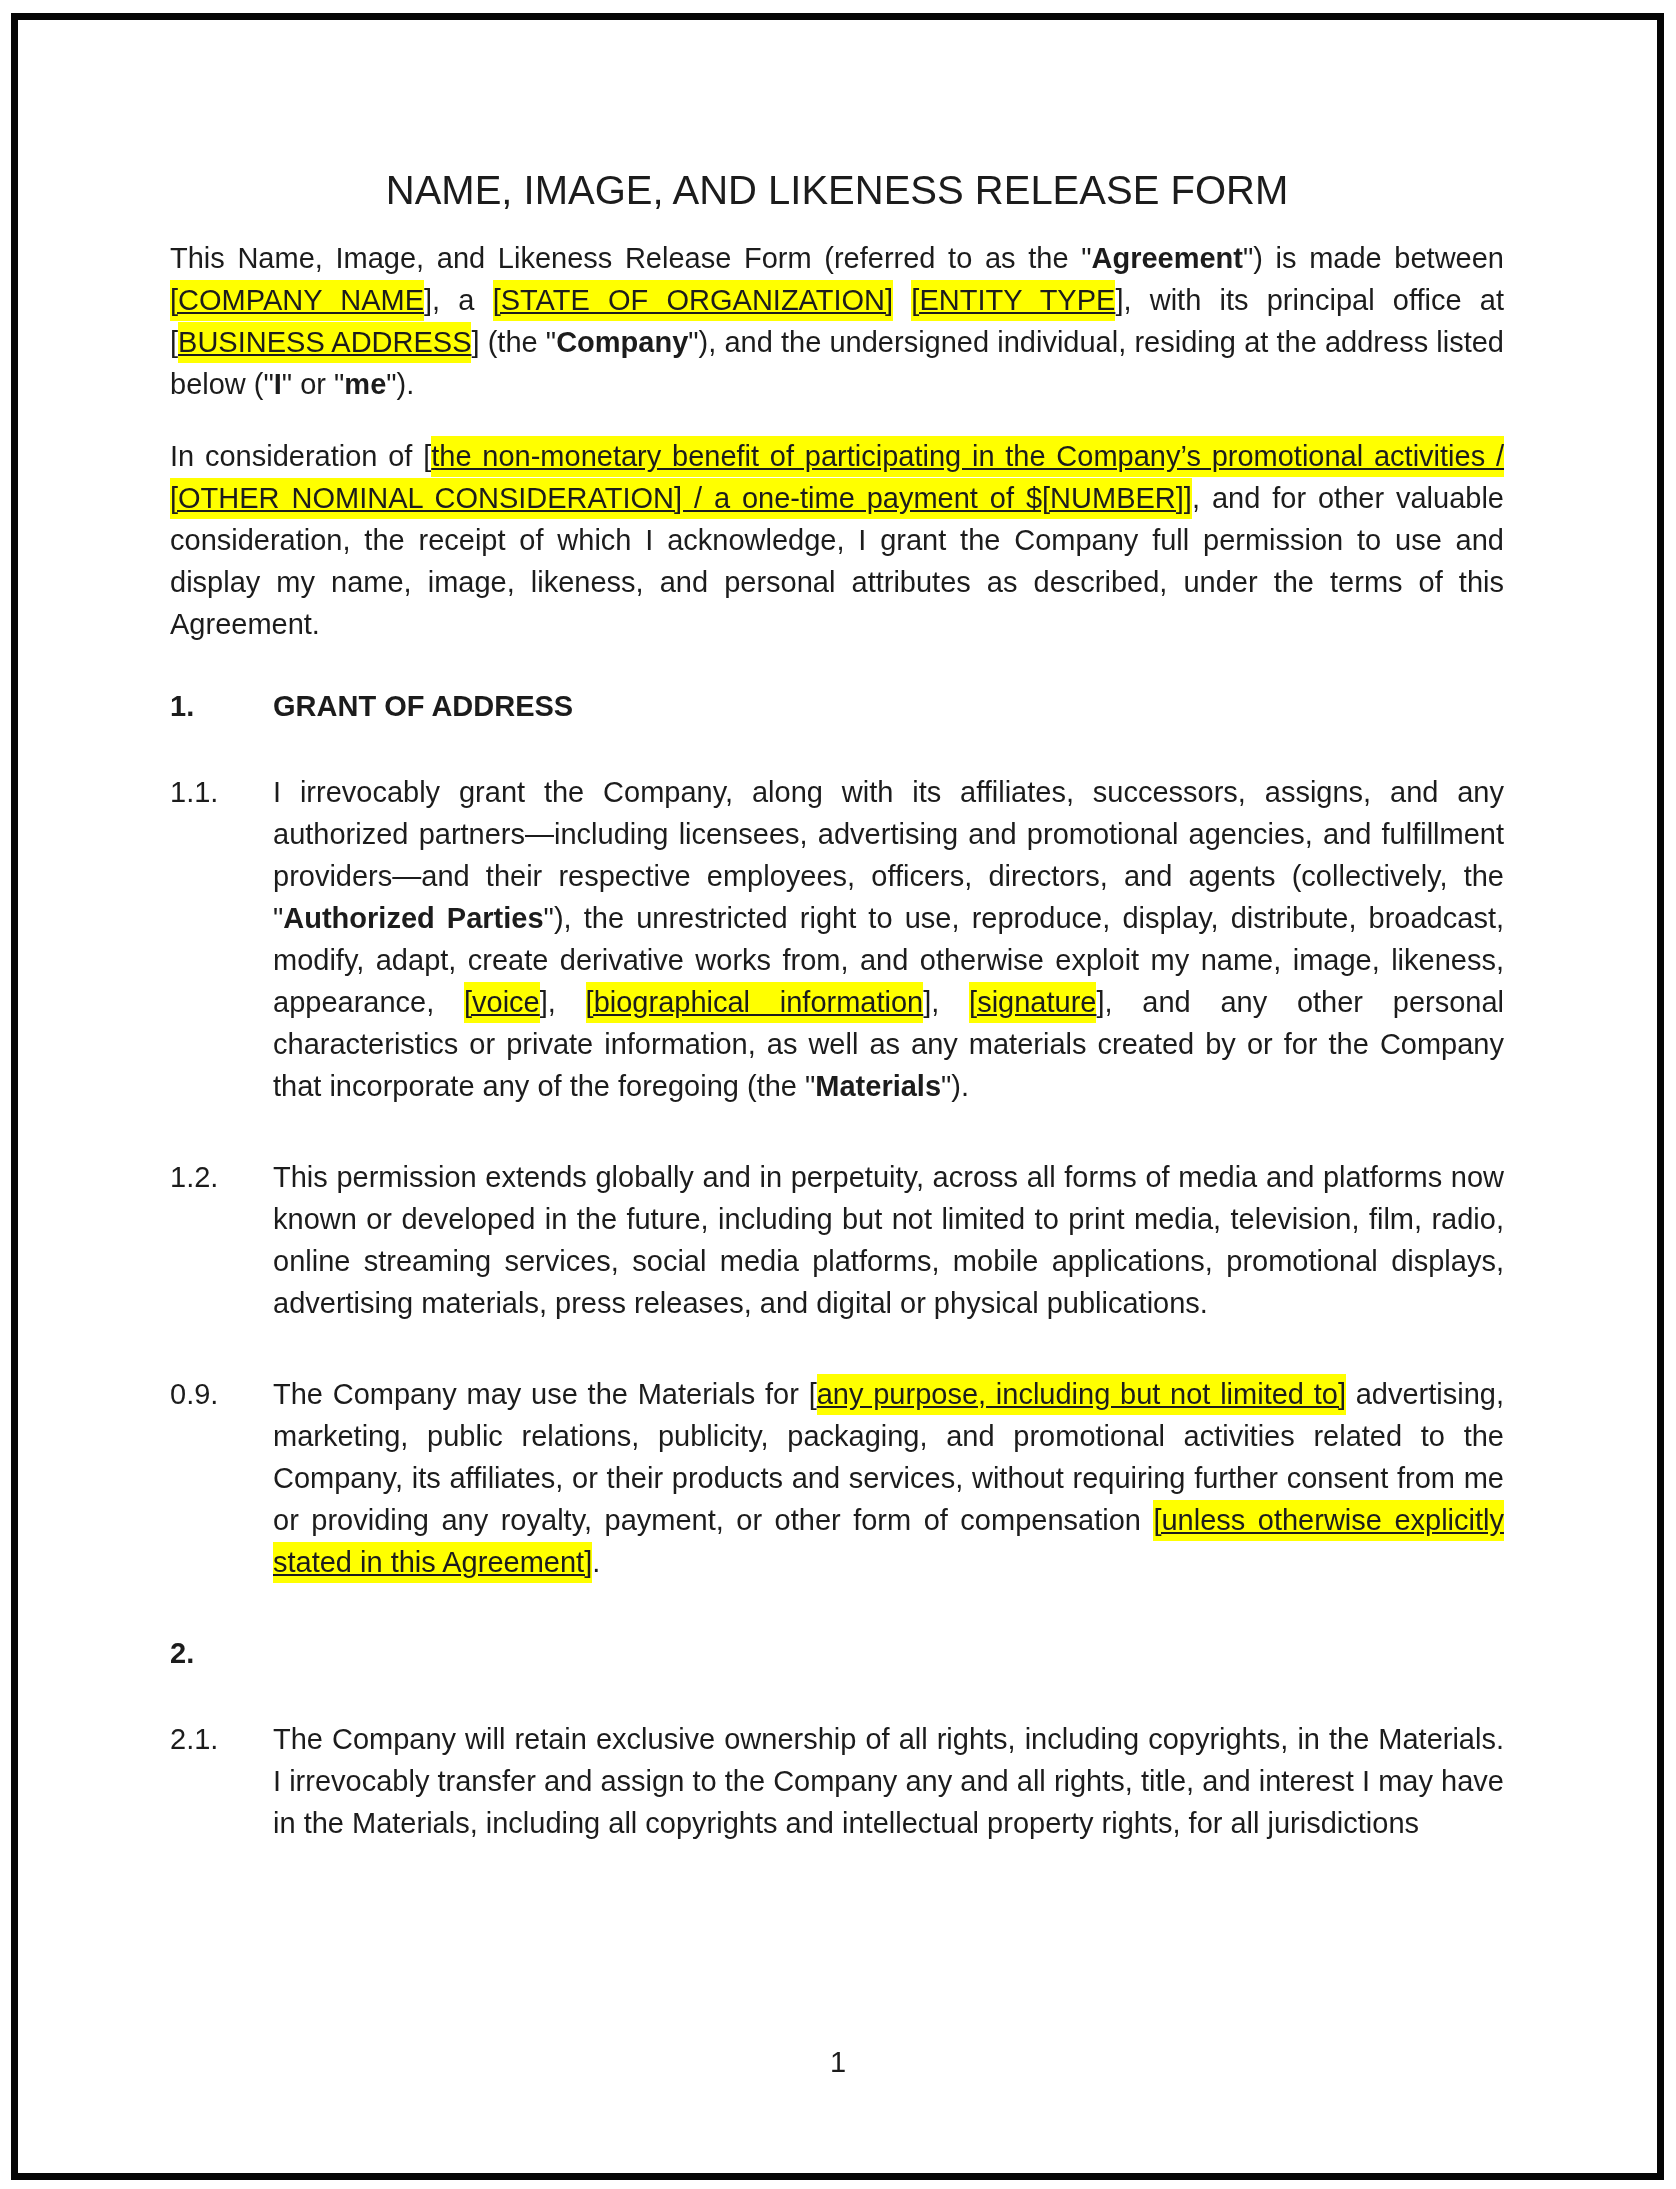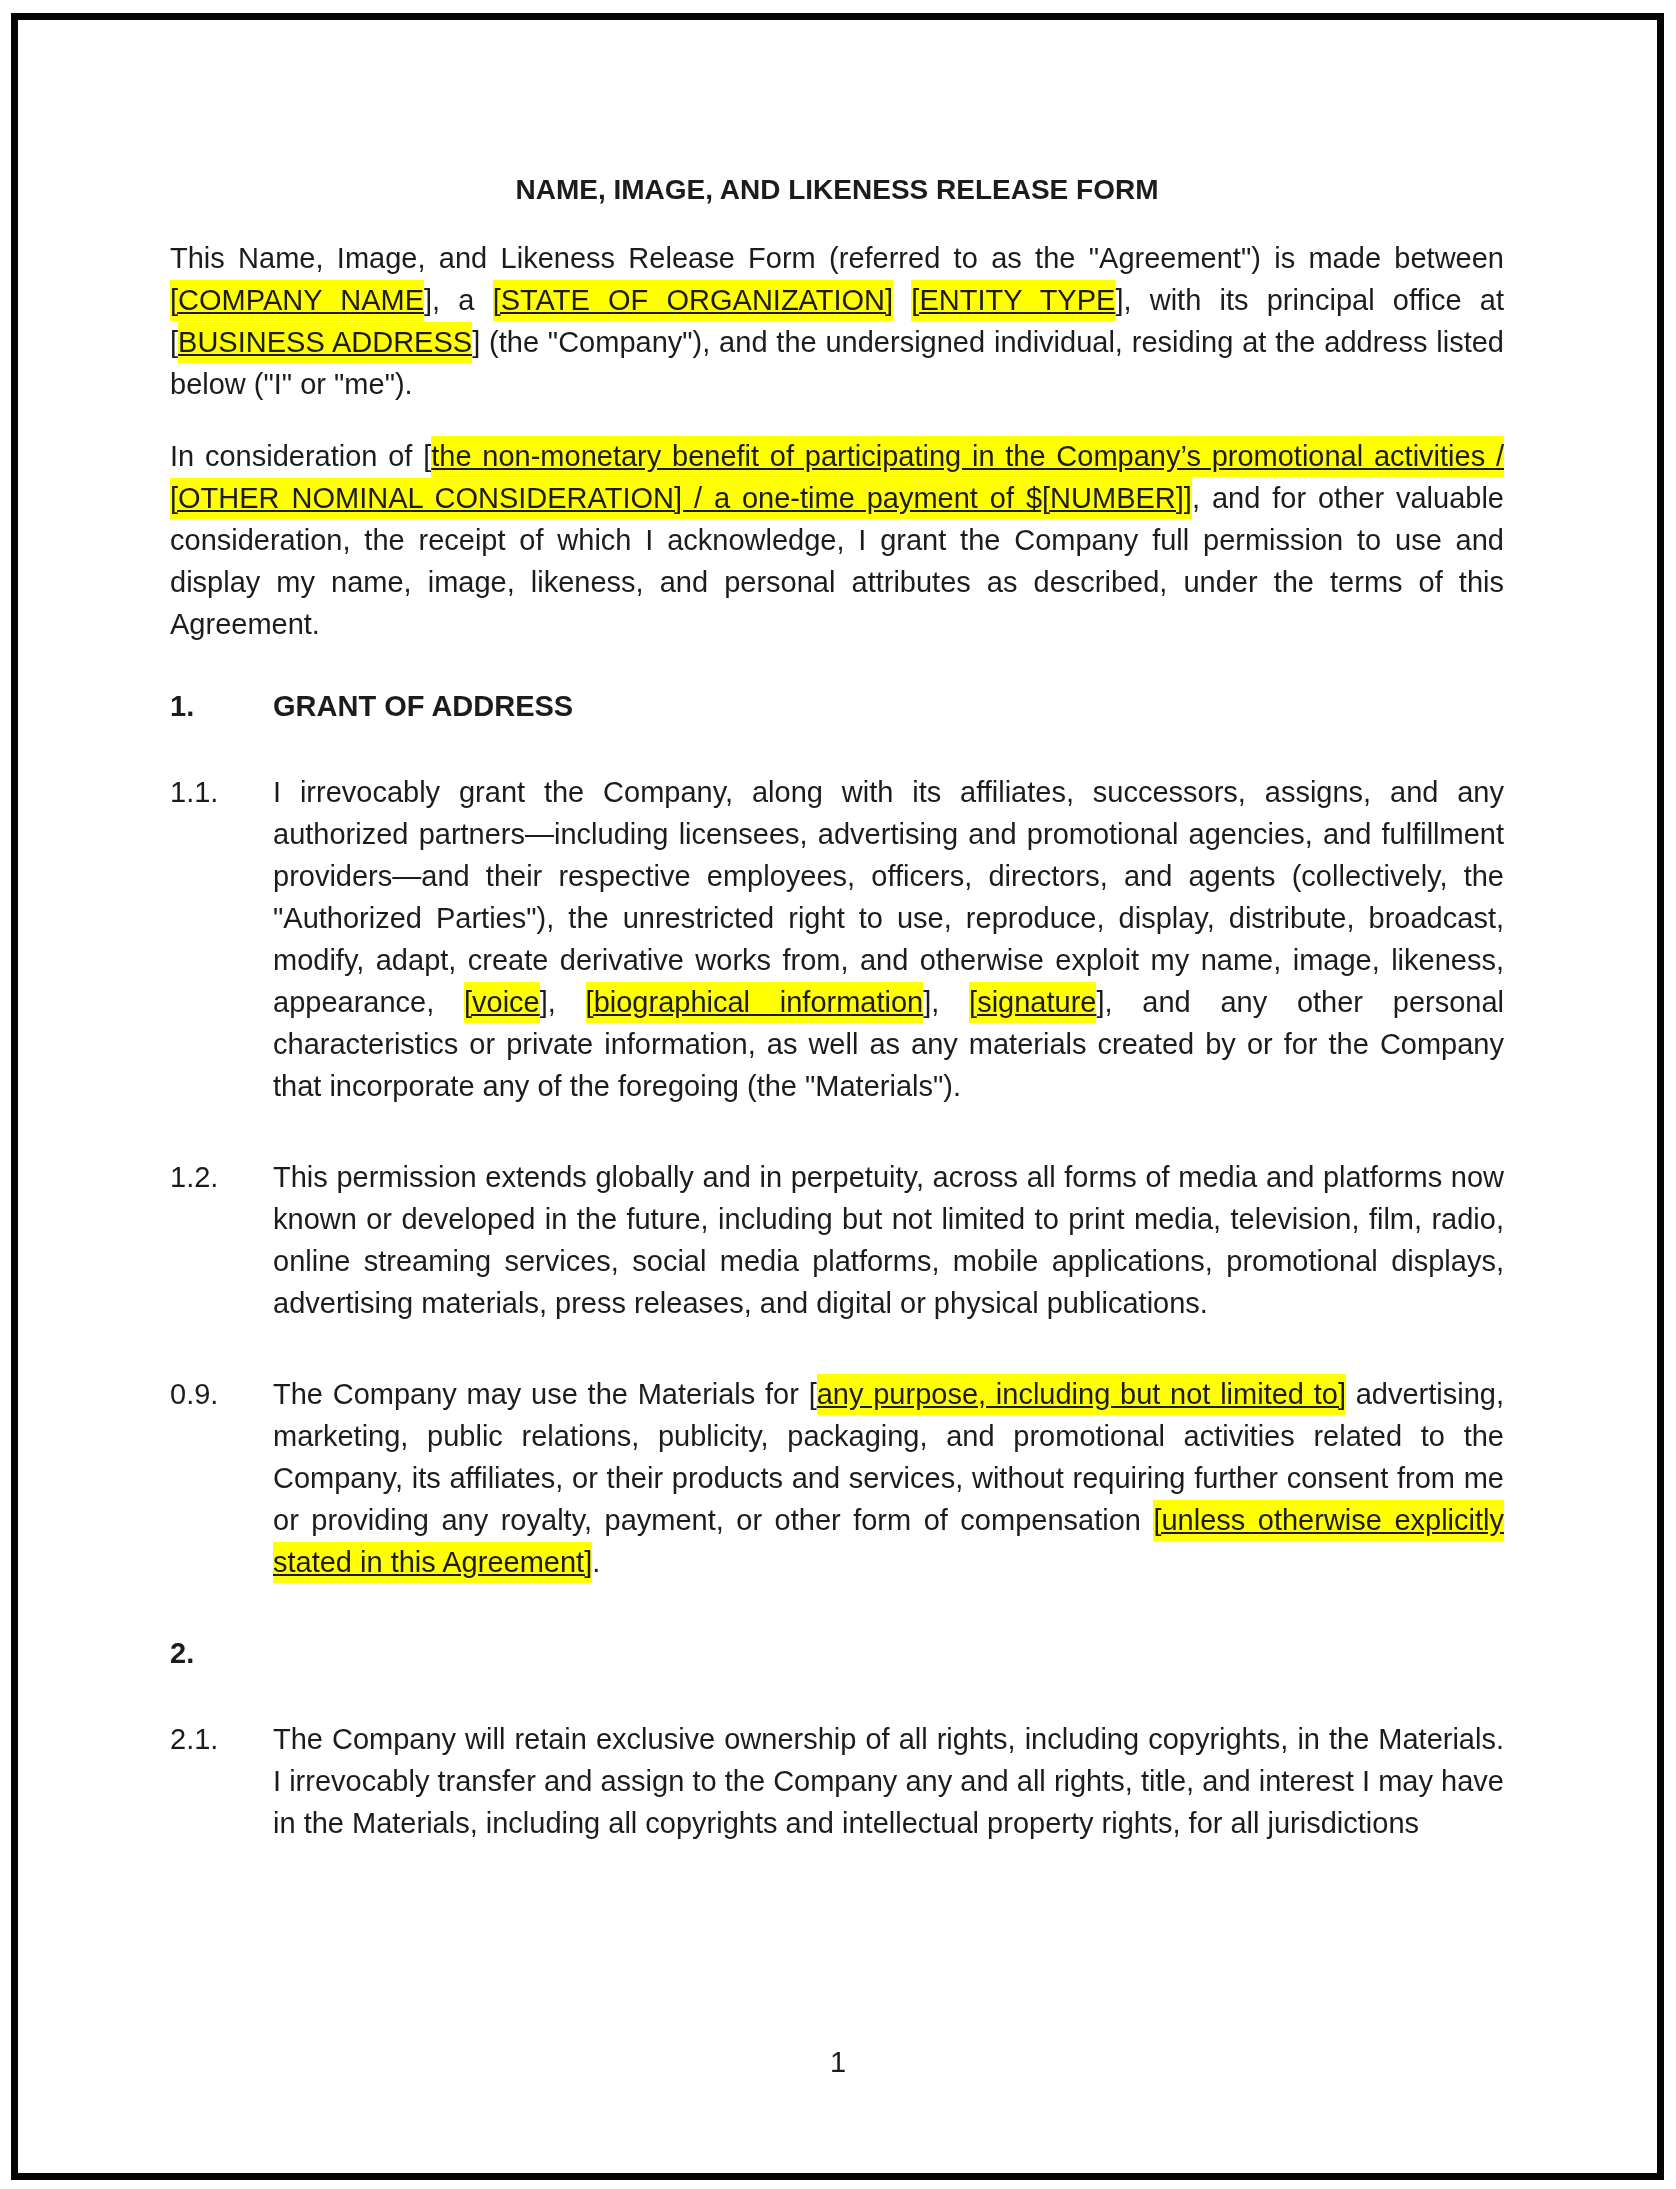--- a/index.html
+++ b/index.html
@@ -21,37 +21,37 @@
     pointer-events: none;
   }
   .content {
     position: absolute;
     left: 170px;
     top: 169px;
     width: 1334px;
   }
   .title {
     text-align: center;
-    font-weight: bold;
-    font-size: 28px;
+    font-weight: normal;
+    font-size: 40px;
     margin: 0 0 26px 0;
   }
   .para {
     text-align: justify;
     margin: 0 0 30px 0;
   }
   .row { display: flex; align-items: flex-start; }
   .row .num { flex: 0 0 103px; }
   .row .ptext { flex: 1; text-align: justify; }
   .heading-row {
     font-weight: bold;
     margin: 40px 0 44px 0;
   }
   .np-row { margin: 0 0 49px 0; justify-content: space-between; }
-  .bold { font-weight: normal; }
+  .bold { font-weight: bold; }
   .hl {
     background: var(--hl, #ffff00);
     padding: 4.4px 0 5.2px 0;
     -webkit-box-decoration-break: clone;
     box-decoration-break: clone;
     text-decoration: underline;
   }
   .footer {
     position: absolute;
     left: 0; right: 0;

